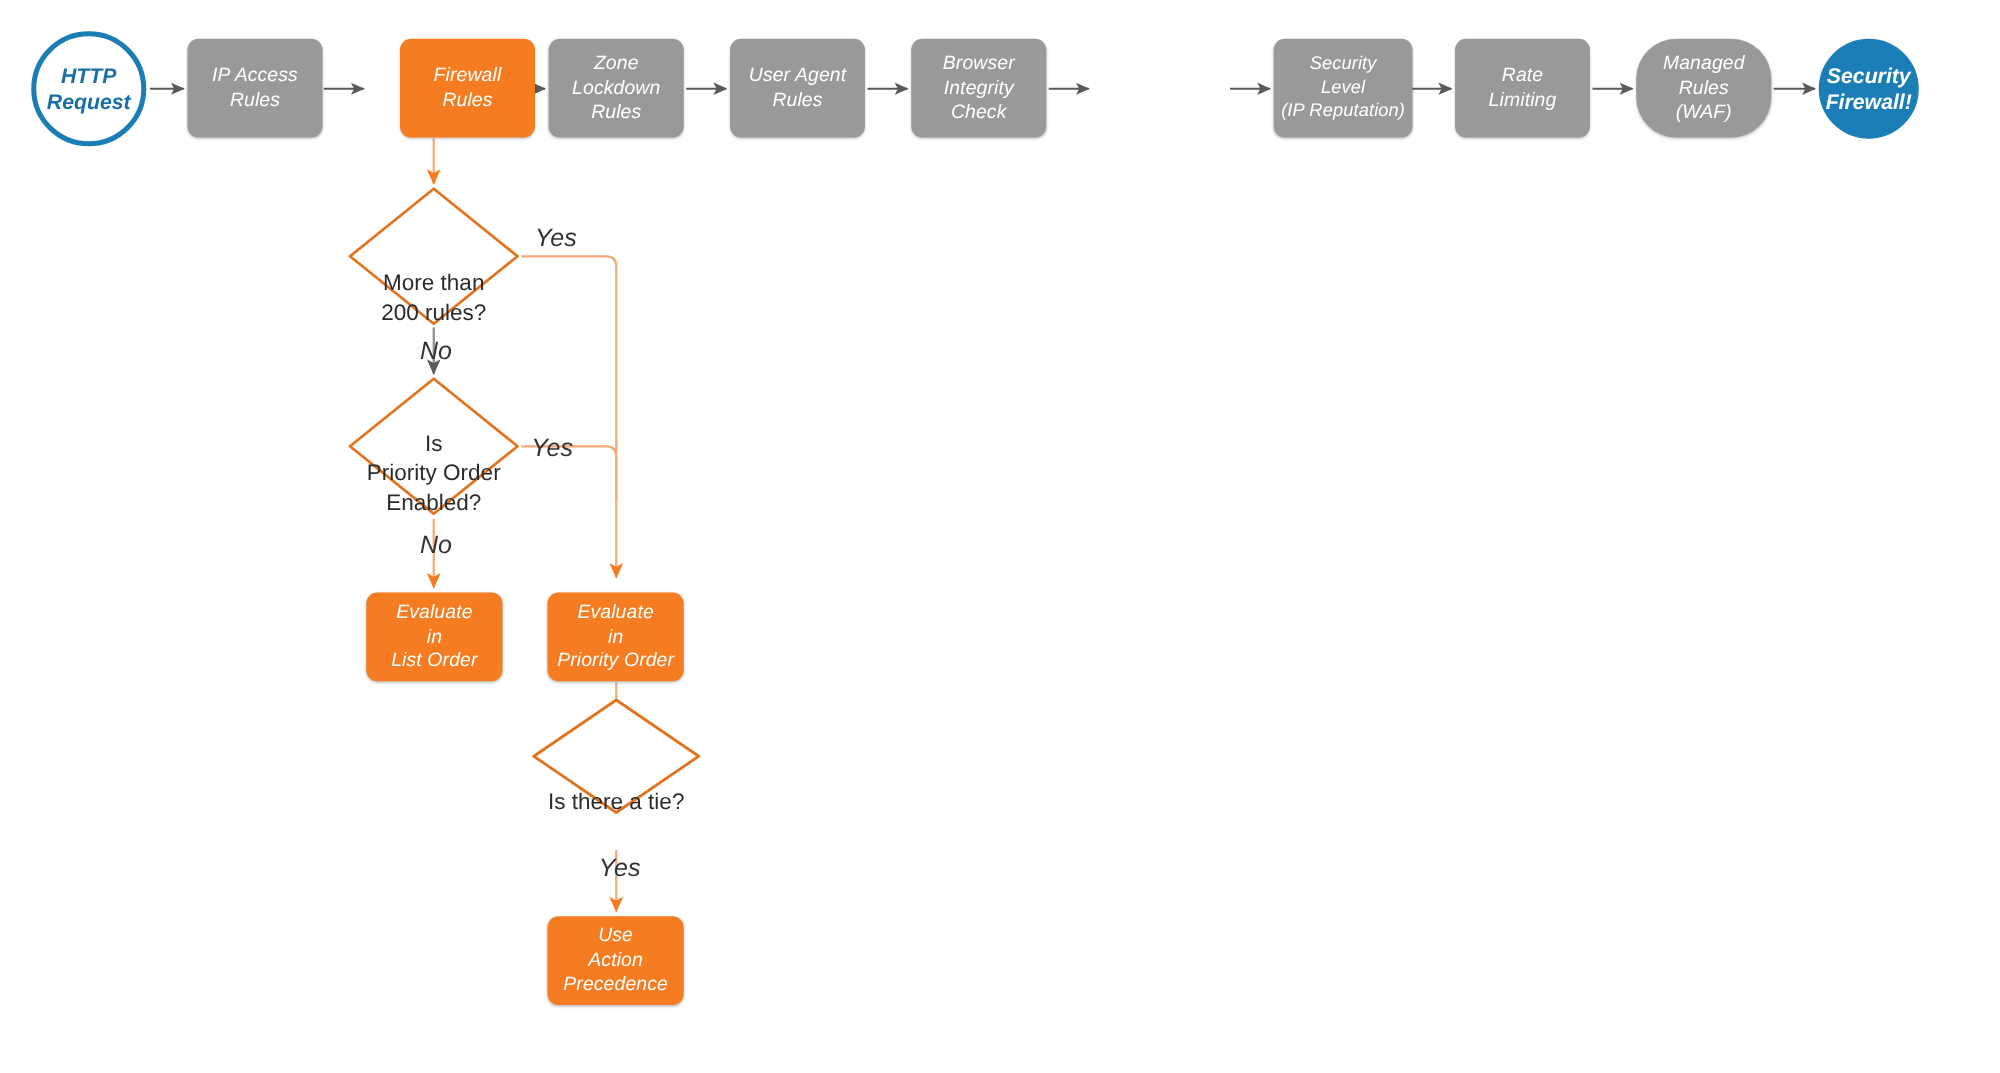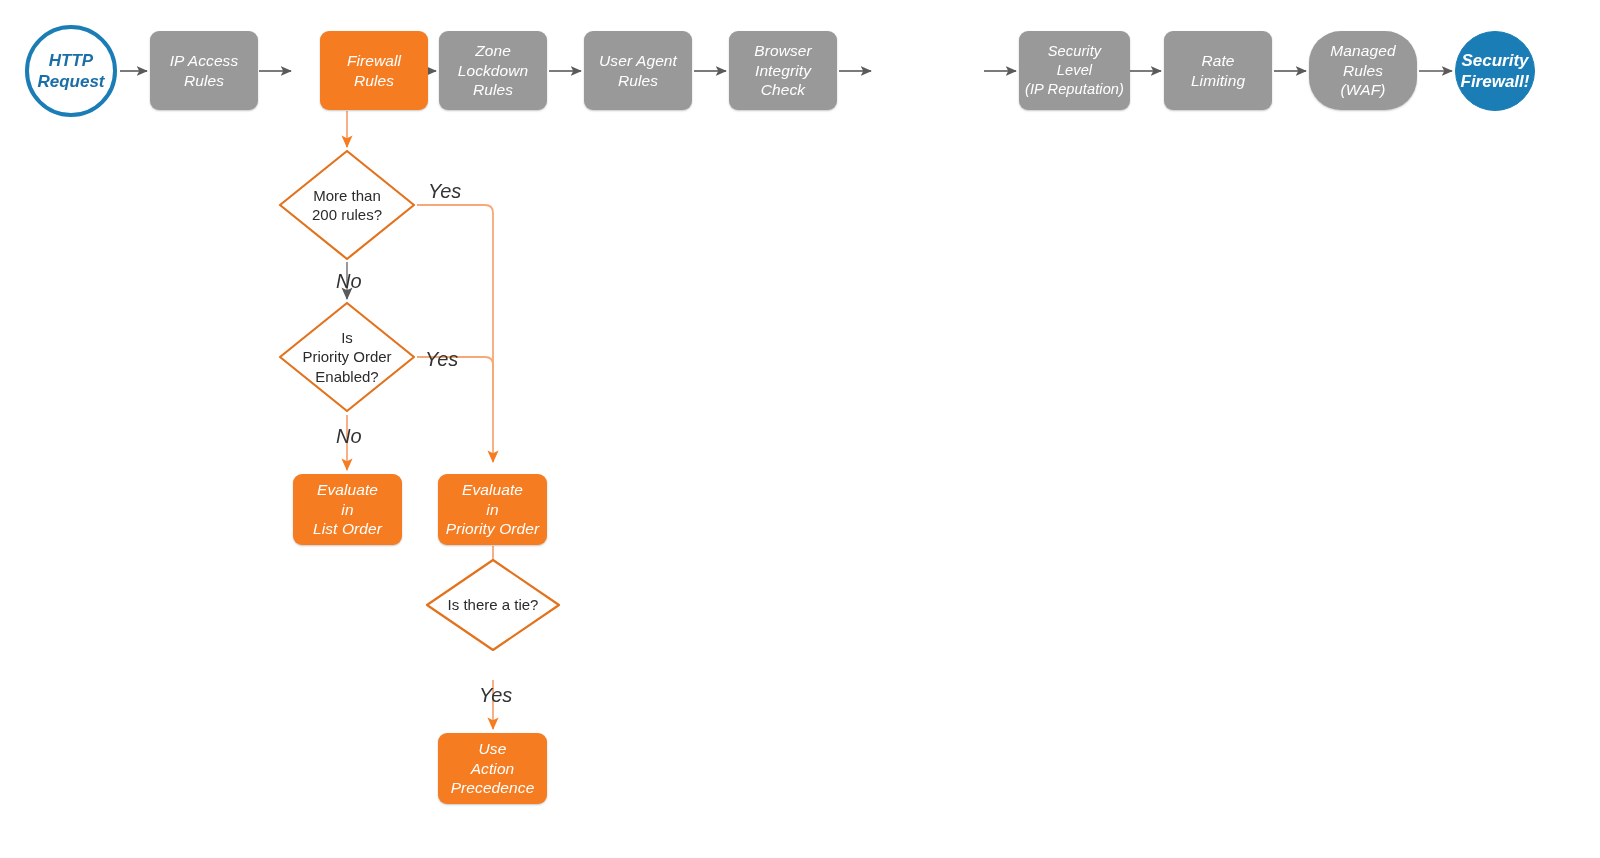--- a/index.html
+++ b/index.html
@@ -81,25 +81,25 @@
     left: 0;
     top: 0;
   }
   .decision .dia-text {
     position: absolute;
     left: 0;
     top: 0;
     width: 100%;
     height: 100%;
     display: flex;
-    align-items: center;
+    align-items: flex-end;
     justify-content: center;
     text-align: center;
     color: #2b2b2b;
-    font-size: 15px;
+    font-size: 18px;
     line-height: 1.3;
   }
 
   
   .edge-label {
     position: absolute;
     color: #333333;
     font-size: 20px;
     white-space: nowrap;
   }

